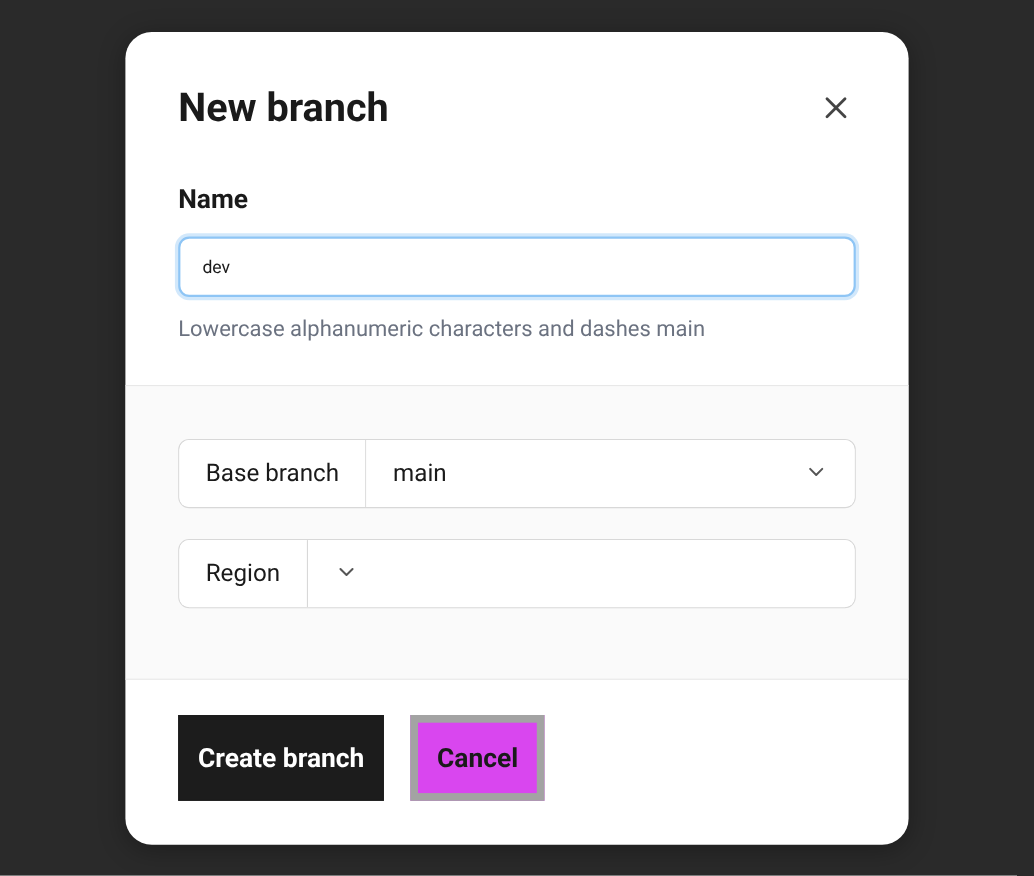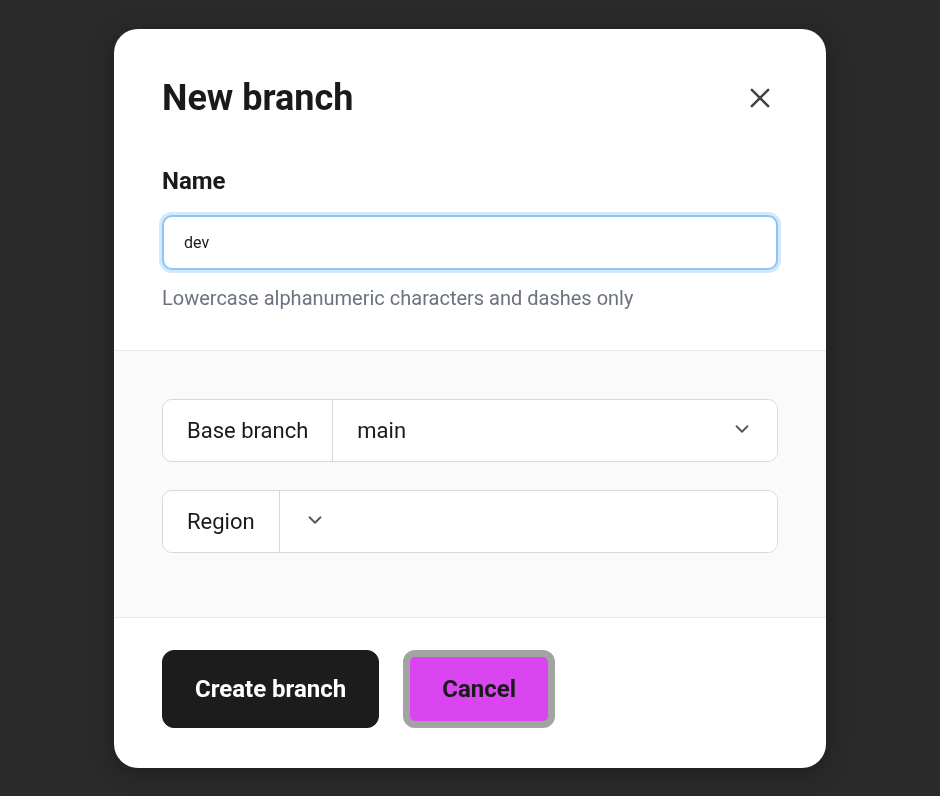--- a/index.html
+++ b/index.html
@@ -116,24 +116,24 @@
       width: 22px;
       height: 22px;
       color: #555;
     }
     .modal-footer {
       padding: 32px 48px 40px 48px;
       display: flex;
       gap: 24px;
     }
     .btn {
-      padding: 18px 32px;
+      padding: 18px 17px;
       font-size: 24px;
       font-weight: 700;
-      border-radius: 12px;
+      border-radius: 0;
       cursor: pointer;
       font-family: inherit;
     }
     .btn-primary {
       background: #1c1c1c;
       color: #ffffff;
       border: 1px solid #1c1c1c;
     }
     .btn-secondary {
       background: #d946ef;
@@ -152,21 +152,21 @@
       <svg viewBox="0 0 24 24" fill="none" stroke="currentColor" stroke-width="2.2" stroke-linecap="round">
         <line x1="5" y1="5" x2="19" y2="19"></line>
         <line x1="19" y1="5" x2="5" y2="19"></line>
       </svg>
     </button>
   </div>
 
   <div class="section-name">
     <label class="field-label">Name</label>
     <input type="text" class="text-input" value="dev" style="">
-    <div class="help-text">Lowercase alphanumeric characters and dashes only</div>
+    <div class="help-text">Lowercase alphanumeric characters and dashes main</div>
   </div>
 
   <div class="section-gray">
 
     <div class="select-row">
       <div class="select-label">Base branch</div>
       <div class="select-value">
         <span>main</span>
         <svg viewBox="0 0 24 24" fill="none" stroke="currentColor" stroke-width="2" stroke-linecap="round" stroke-linejoin="round">
           <polyline points="6 9 12 15 18 9"></polyline>

